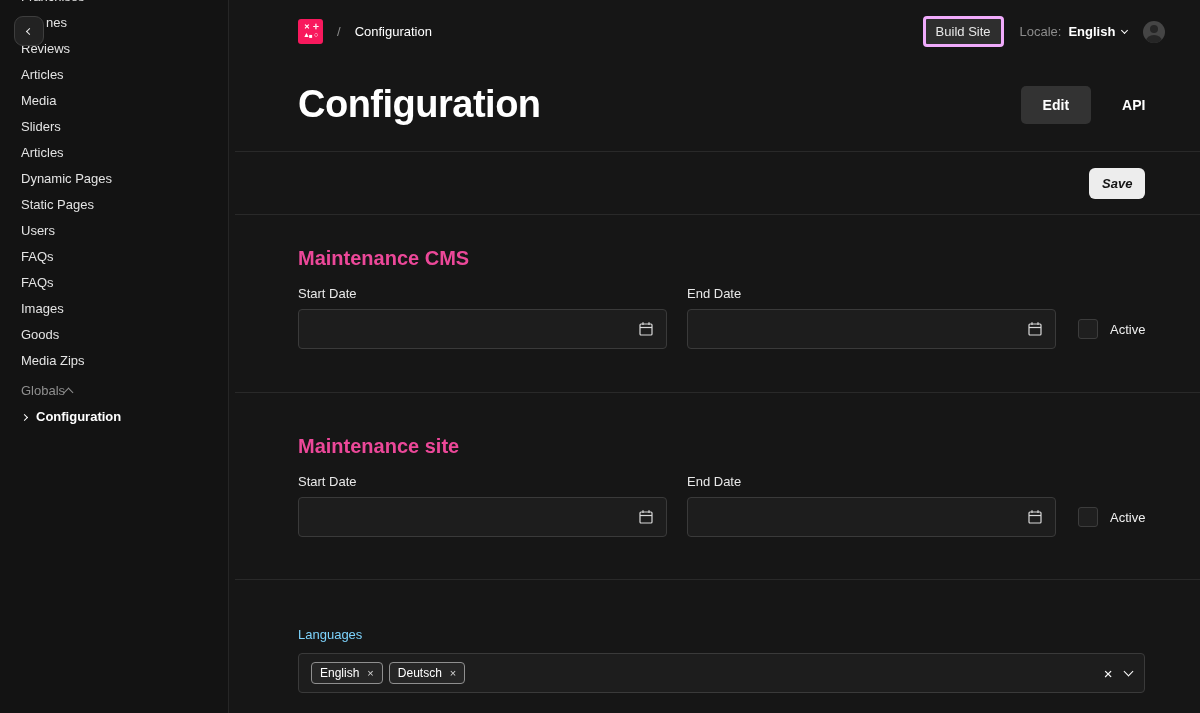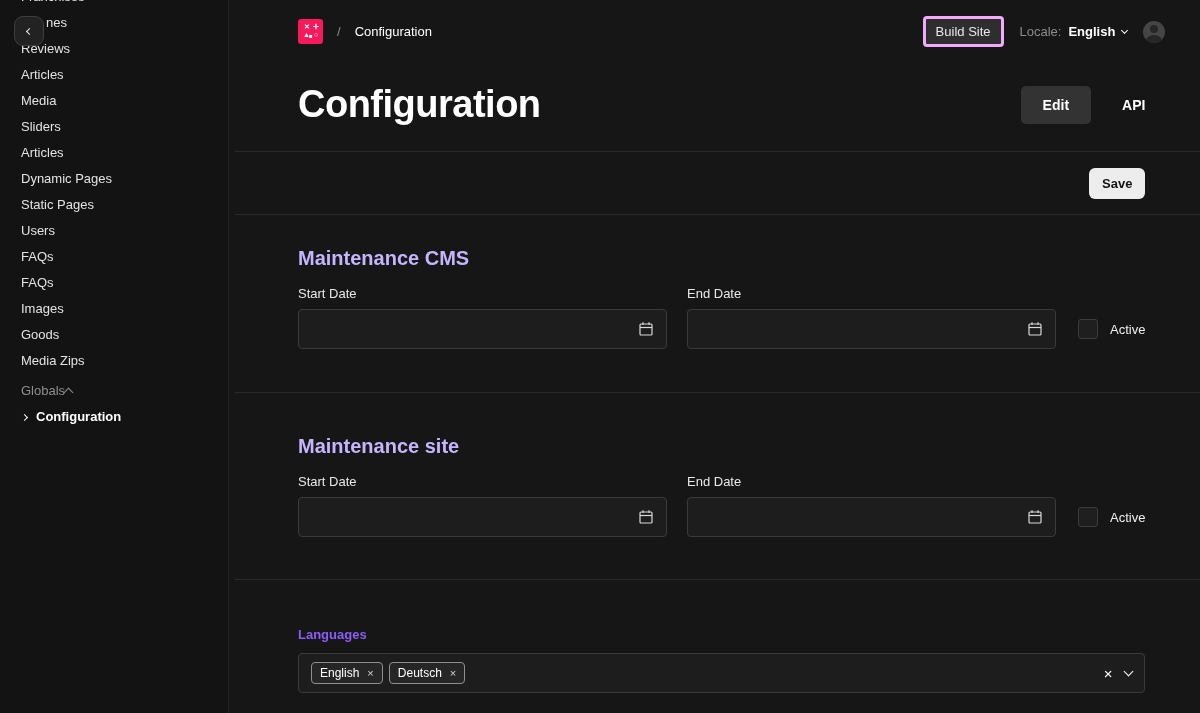--- a/index.html
+++ b/index.html
@@ -139,25 +139,25 @@
 
   .toolbar {
     height:62px;
     display:flex; align-items:center; justify-content:flex-end;
     padding-right:63px;
   }
   .save-btn {
     background:#ededed; color:#141414;
     border:none; border-radius:6px;
     font-size:13px; font-weight:bold;
-    padding:8px 13px; cursor:pointer;
+    padding:8px 13px; cursor:pointer;font-style:italic;
   }
 
   .panel { padding:32px 63px 43px 63px; }
-  .panel-title { font-size:20px; font-weight:bold; color:#c4b5fd; }
+  .panel-title { font-size:20px; font-weight:bold; color:#ec4899; }
   .fields-row { display:flex; margin-top:16px; }
   .field { width:369px; margin-right:20px; }
   .field-label { font-size:13px; color:#e8e8e8; }
   .input-box {
     margin-top:8px;
     height:40px;
     background:#1d1d1d;
     border:1px solid #3a3a3a;
     border-radius:4px;
     display:flex; align-items:center; justify-content:flex-end;
@@ -172,21 +172,21 @@
   .checkbox {
     width:20px; height:20px;
     background:#1f1f1f;
     border:1px solid #3c3c3c;
     border-radius:3px;
     cursor:pointer;
   }
   .checkbox-label { color:#efefef; }
 
   .lang-section { padding:47px 63px 0 63px; }
-  .lang-label { font-size:13px; color:#8b5cf6;font-weight:bold; }
+  .lang-label { font-size:13px; color:#7dd3fc; }
   .multiselect {
     margin-top:11px;
     height:40px;
     background:#1d1d1d;
     border:1px solid #3a3a3a;
     border-radius:4px;
     display:flex; align-items:center;
     padding:0 12px;
     cursor:pointer;
   }

